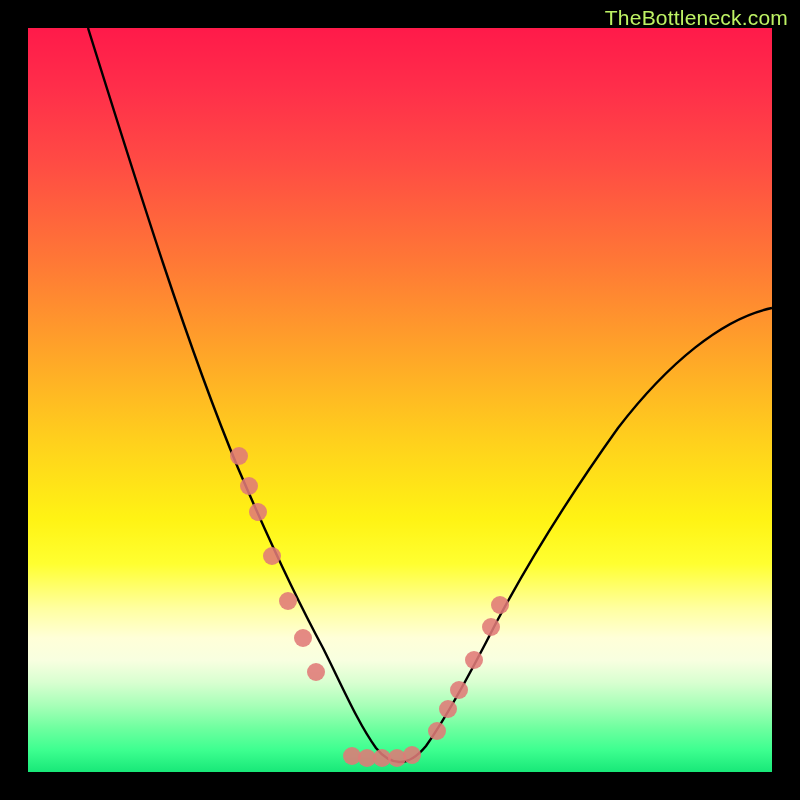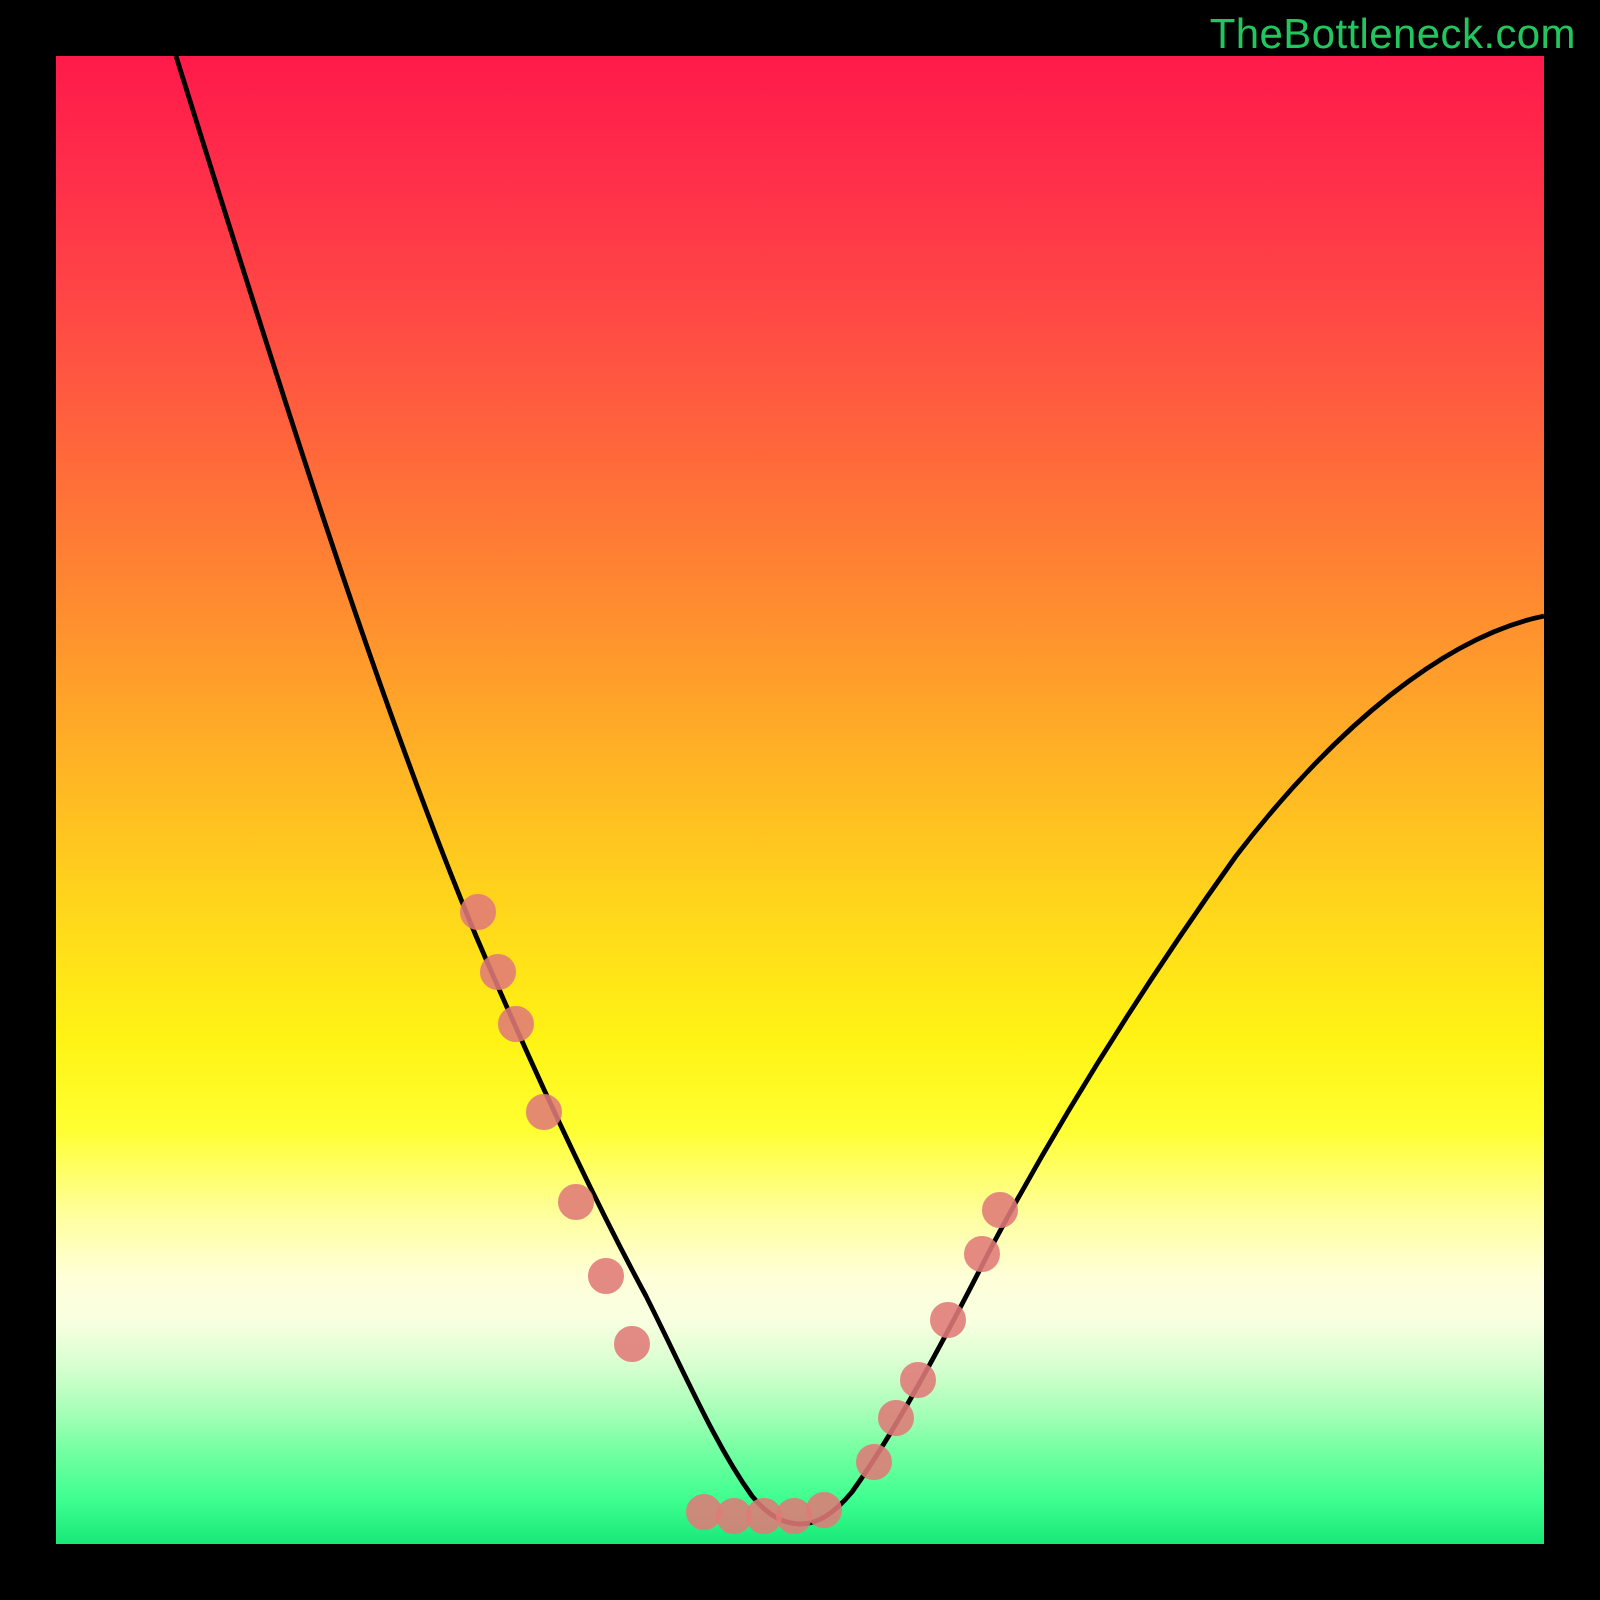--- a/index.html
+++ b/index.html
@@ -43,21 +43,21 @@
   .curve-svg {
     position: absolute;
     inset: 0;
     width: 100%;
     height: 100%;
   }
   .watermark {
     position: absolute;
     top: 6px;
     right: 12px;
-    color: #22c55e;
+    color: #bef264;
     font-size: 21px;
     font-weight: 500;
     letter-spacing: 0.2px;
   }
 </style>
 </head>
 <body>
 
 <div class="chart-container">
 

